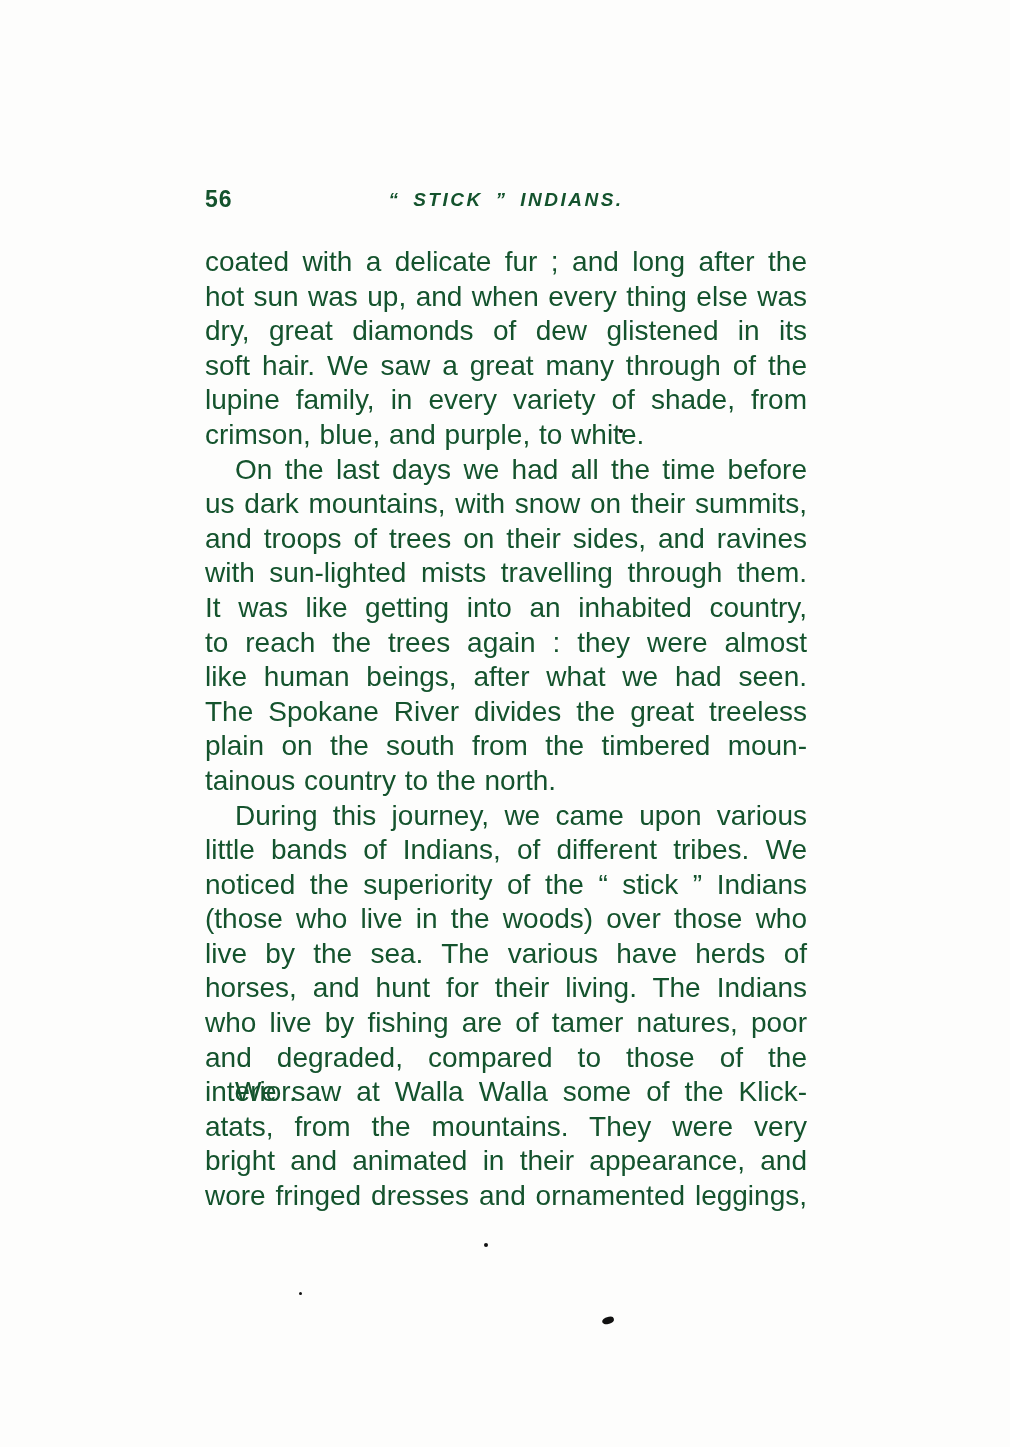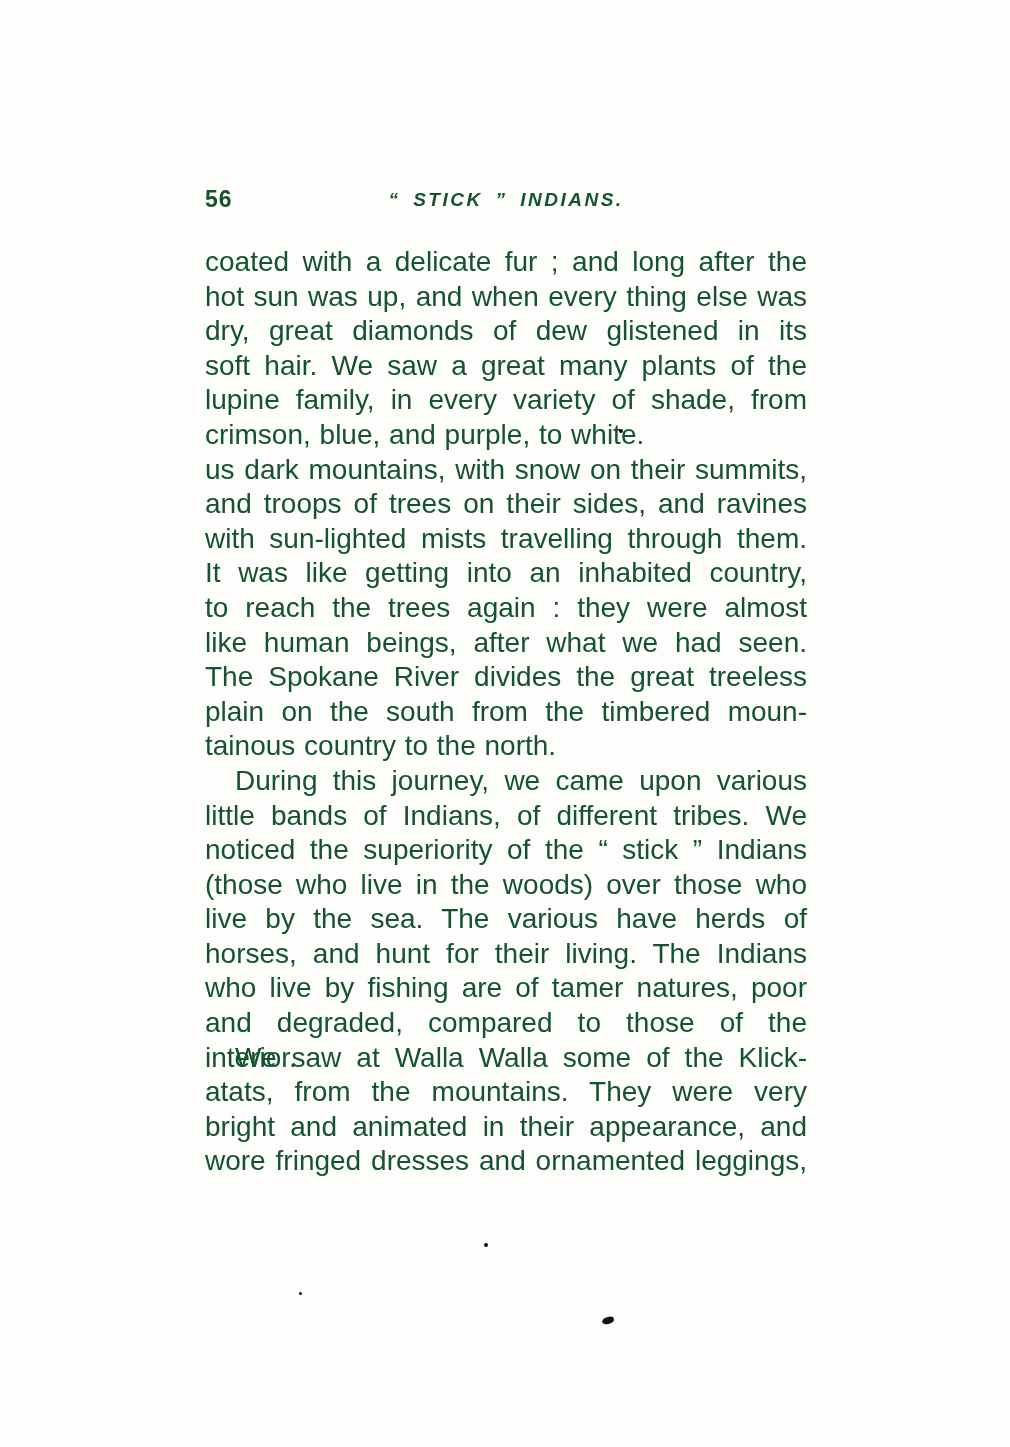--- a/index.html
+++ b/index.html
@@ -82,24 +82,25 @@
   <header class="running-head">
     <span class="page-num">56</span>
     <span class="running-title">“ STICK ” INDIANS.</span>
   </header>
 
   <main class="text-block">
 
     <div class="line">coated with a delicate fur ; and long after the</div>
     <div class="line">hot sun was up, and when every thing else was</div>
     <div class="line">dry, great diamonds of dew glistened in its</div>
-    <div class="line">soft hair.  We saw a great many plants of the</div>
+    <div class="line">soft hair.  We saw a great many through of the</div>
     <div class="line">lupine family, in every variety of shade, from</div>
     <div class="line nj">crimson, blue, and purple, to white.</div>
 
+    <div class="line ind">On the last days we had all the time before</div>
     <div class="line">us dark mountains, with snow on their summits,</div>
     <div class="line">and troops of trees on their sides, and ravines</div>
     <div class="line">with sun-lighted mists travelling through them.</div>
     <div class="line">It was like getting into an inhabited country,</div>
     <div class="line">to reach the trees again : they were almost</div>
     <div class="line">like human beings, after what we had seen.</div>
     <div class="line">The Spokane River divides the great treeless</div>
     <div class="line">plain on the south from the timbered moun-</div>
     <div class="line nj">tainous country to the north.</div>
 

